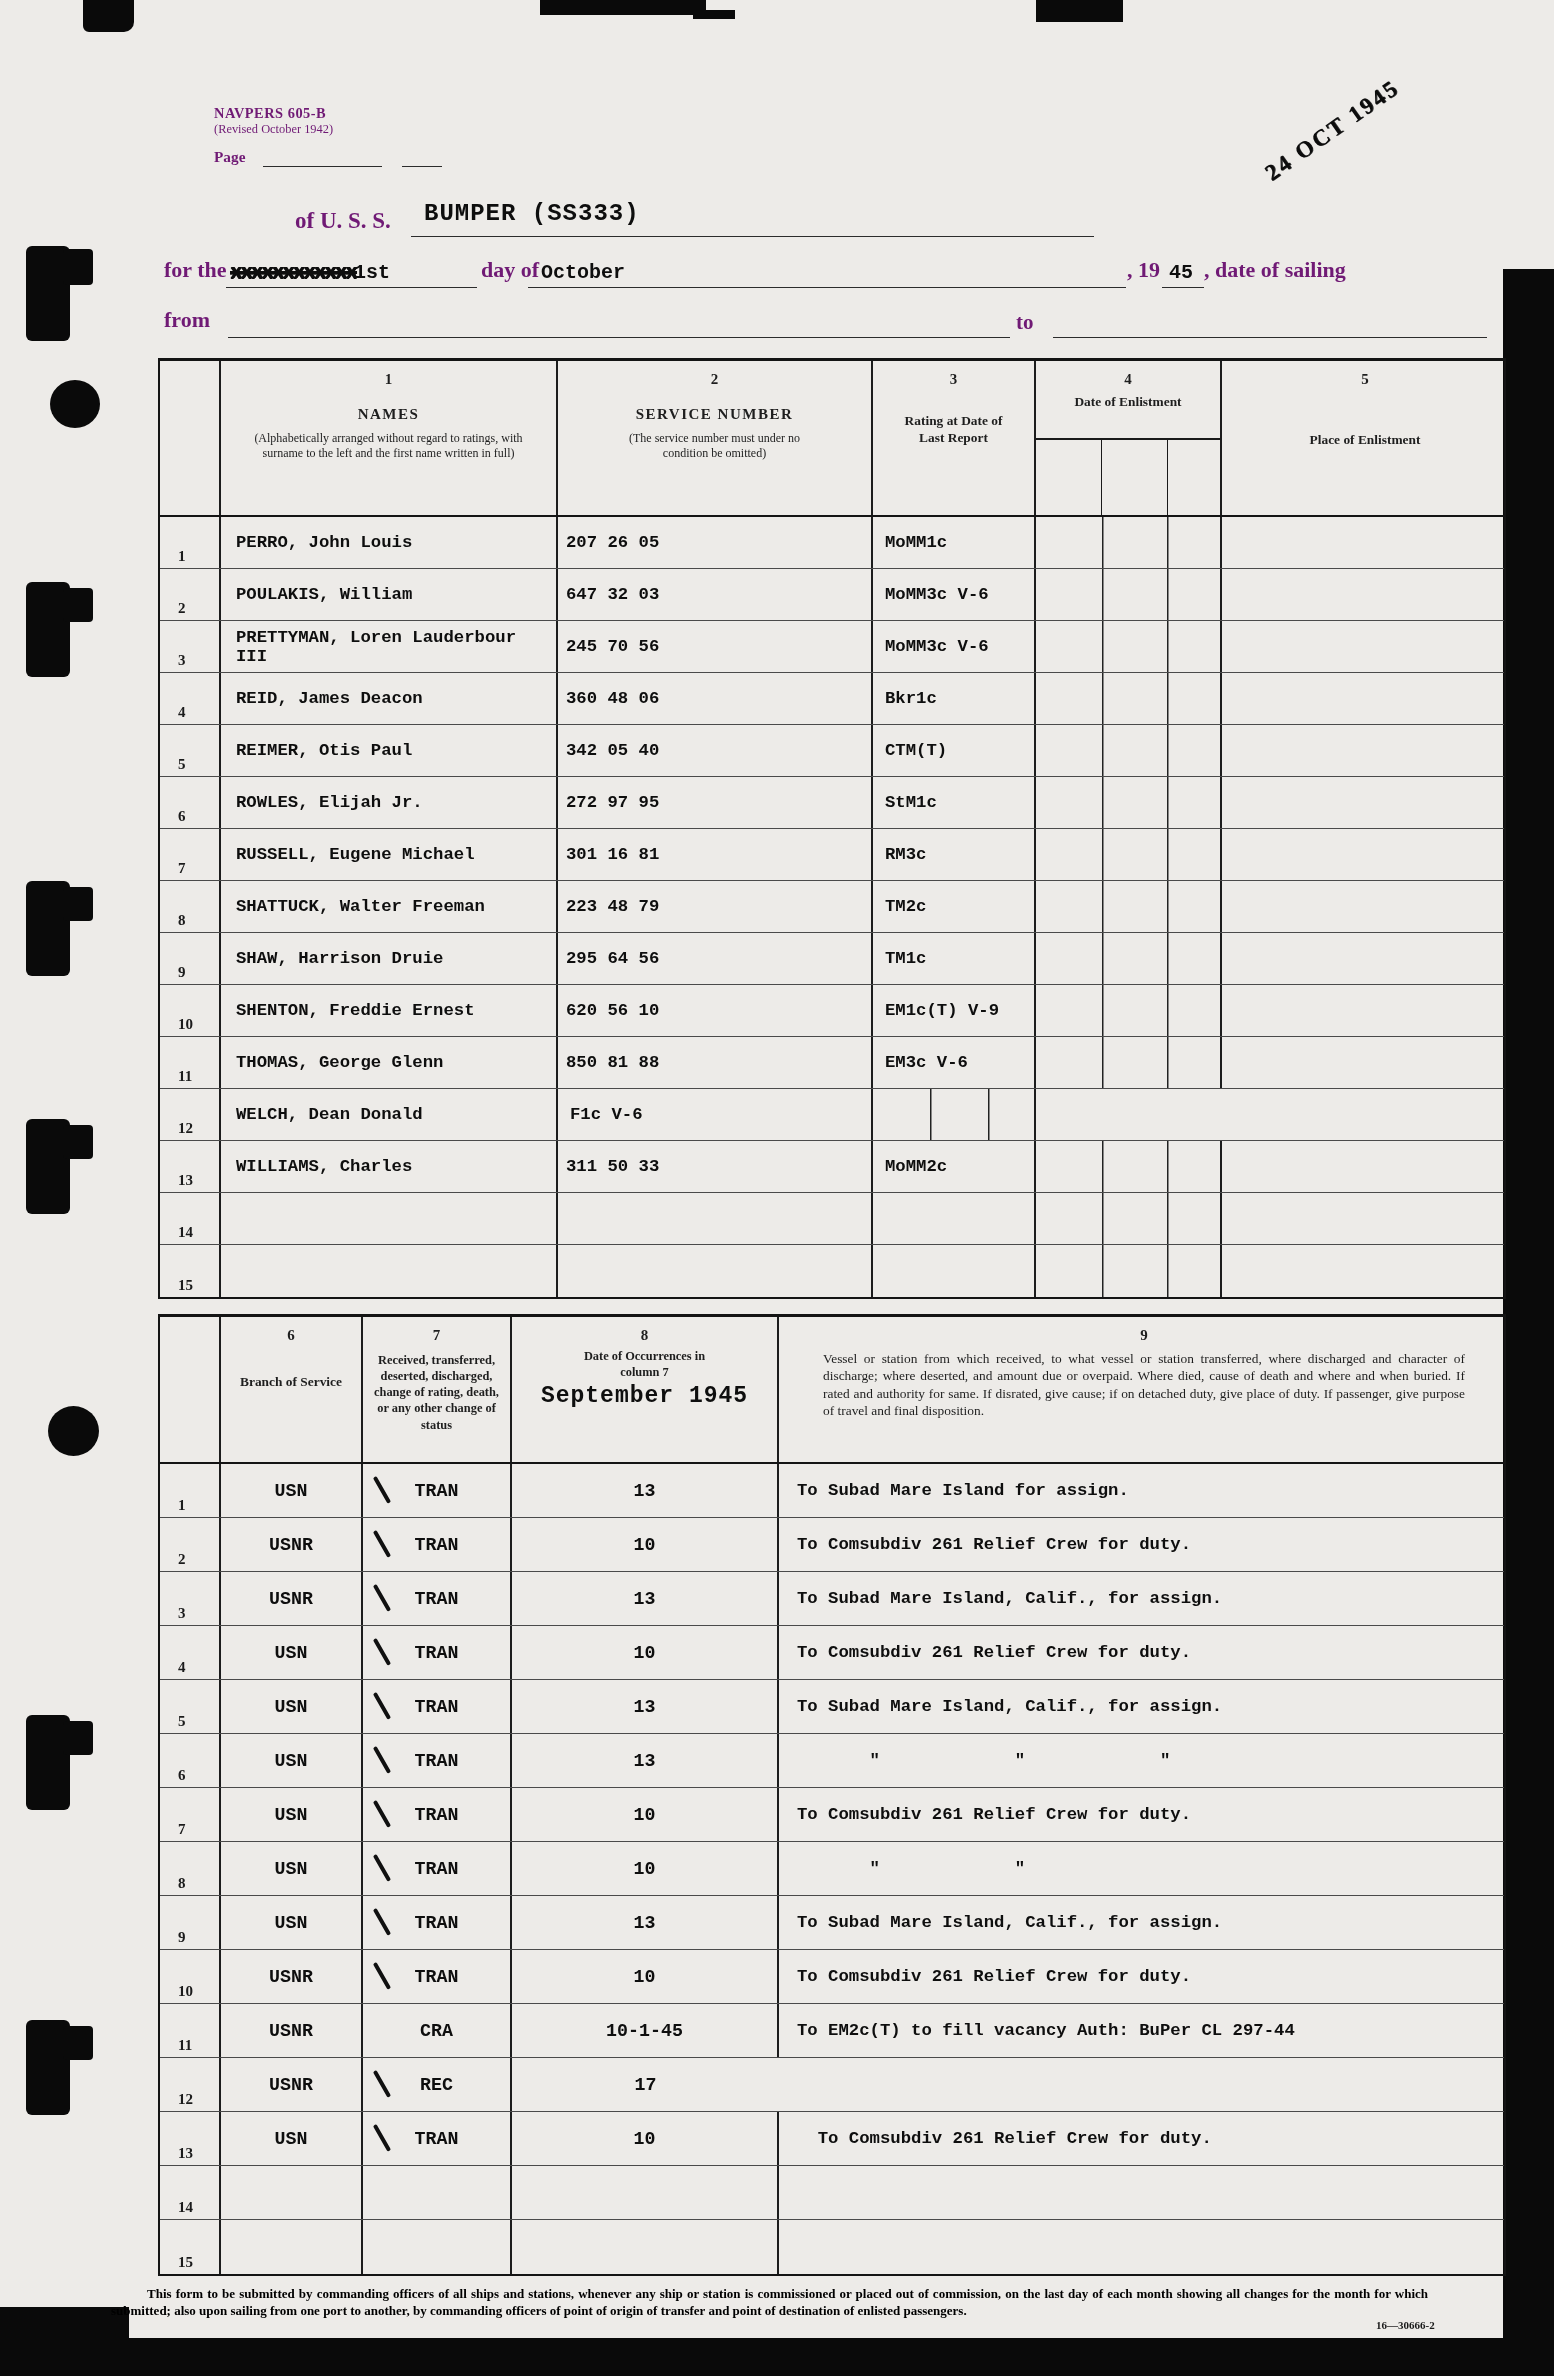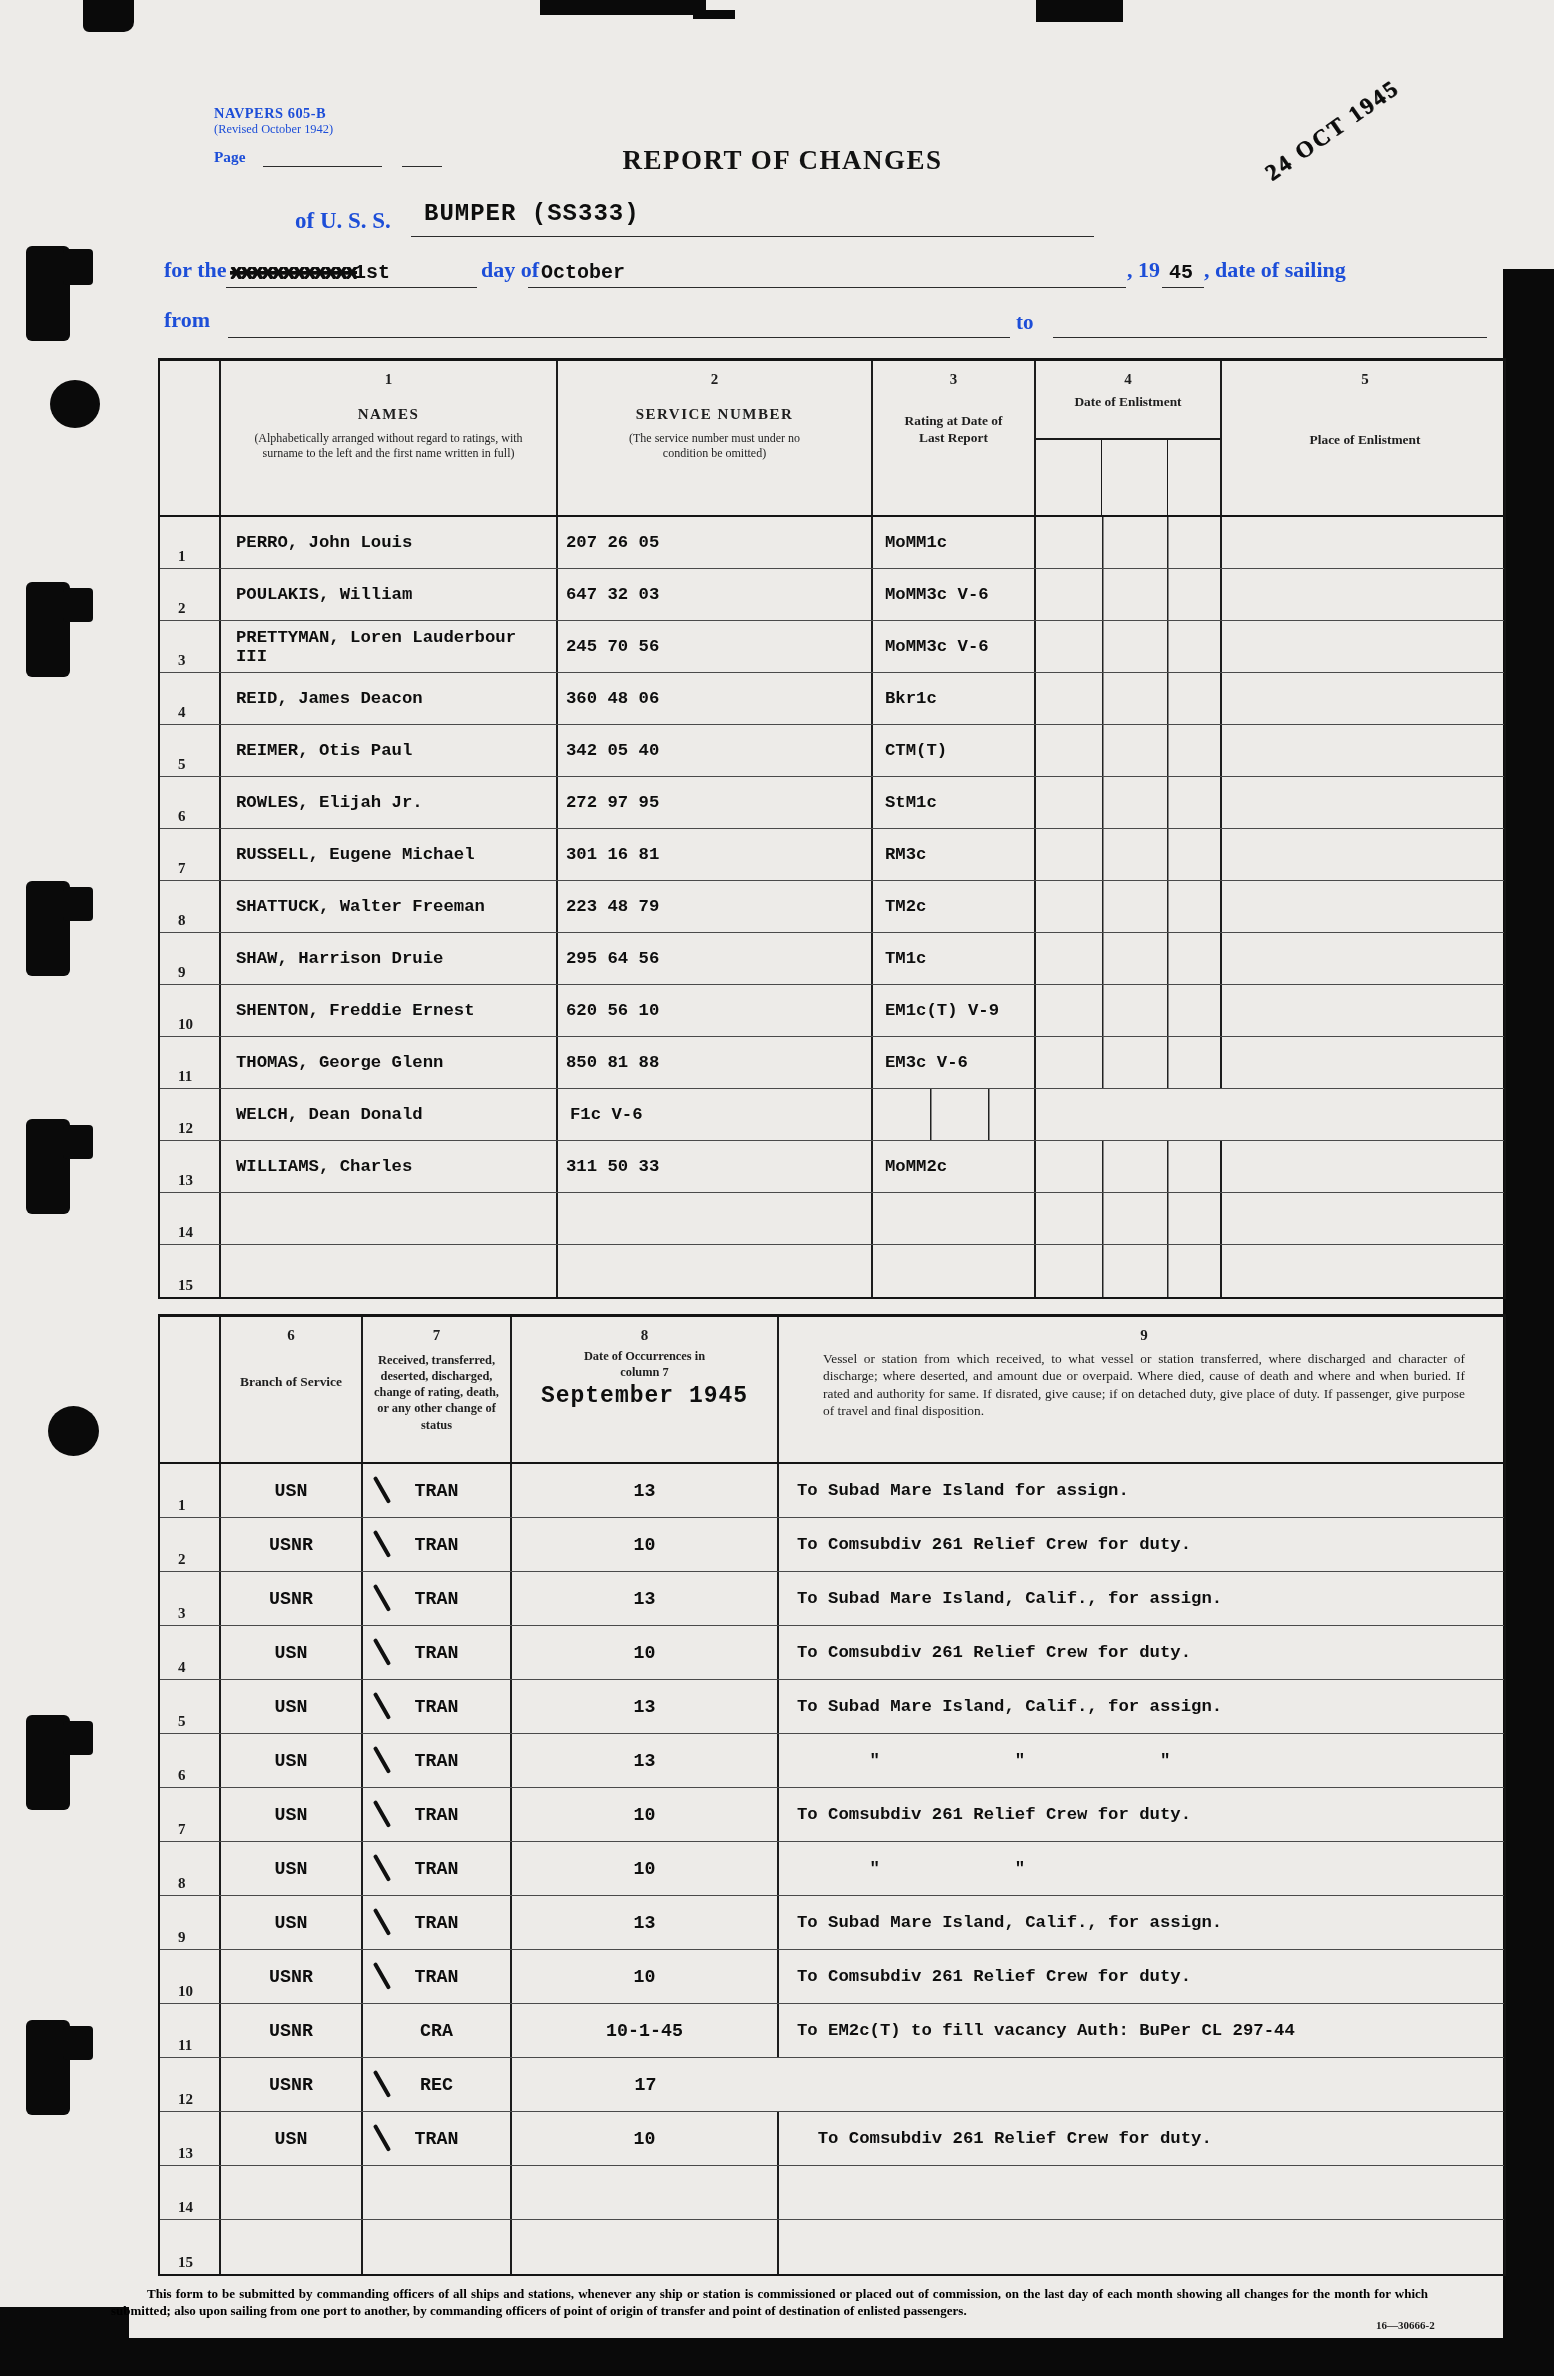--- a/index.html
+++ b/index.html
@@ -5,21 +5,21 @@
   * { box-sizing: border-box; margin: 0; padding: 0; }
   html,body { background:#000; }
   .page {
     position: relative; width: 1554px; height: 2376px;
     background: #edebe8; overflow: hidden;
     font-family: "Liberation Serif", "DejaVu Serif", serif;
     color: #1a1a1a;
   }
   .art { position:absolute; background:#0a0a0a; }
   
-  .lbl { position:absolute; font-weight:700; color:#1d4ed8; }
+  .lbl { position:absolute; font-weight:700; color:#701a75; }
   .navpers { left:214px; top:105px; font-size:14.4px; letter-spacing:0.5px; }
   .revision { left:214px; top:122px; font-size:12.4px; font-weight:400; }
   .pagelbl { left:214px; top:148px; font-size:15.3px; }
   .title { position:absolute; left:535px; top:145px; width:495px; text-align:center;
            font-size:27px; font-weight:700; letter-spacing:1.5px; color:#121212; }
   .stamp { position:absolute; left:1249px; top:103px; width:208px;
            transform:rotate(-35deg); font-weight:700; font-size:23px;
            letter-spacing:2.5px; color:#0c0c0c; white-space:nowrap;
            text-shadow:0.6px 0.6px 0 #333; }
   .typed { font-family:"Liberation Mono","DejaVu Sans Mono",monospace;
@@ -119,21 +119,20 @@
   <div class="art" style="left:63px;top:2026px;width:30px;height:34px;border-radius:4px;"></div>
   <div class="art" style="left:1503px;top:269px;width:51px;height:2107px;"></div>
   <div class="art" style="left:0;top:2338px;width:1554px;height:38px;"></div>
   <div class="art" style="left:0;top:2307px;width:129px;height:69px;"></div>
 
   <div class="lbl navpers">NAVPERS 605-B</div>
   <div class="lbl revision">(Revised October 1942)</div>
   <div class="lbl pagelbl">Page</div>
   <div class="rule" style="left:263px;top:166px;width:119px;"></div>
   <div class="rule" style="left:402px;top:166px;width:40px;"></div>
-  <div class="title">REPORT OF CHANGES</div>
   <div class="stamp">24 OCT 1945</div>
 
   <div class="lbl ofuss">of U. S. S.</div>
   <div class="typed ship">BUMPER (SS333)</div>
   <div class="rule" style="left:411px;top:236px;width:683px;"></div>
 
   <div class="lbl forthe">for the</div>
   <div class="typed struck">xxxxxxxxxxxx</div>
   <div class="typed dayval">1st</div>
   <div class="rule" style="left:226px;top:287px;width:251px;"></div>

